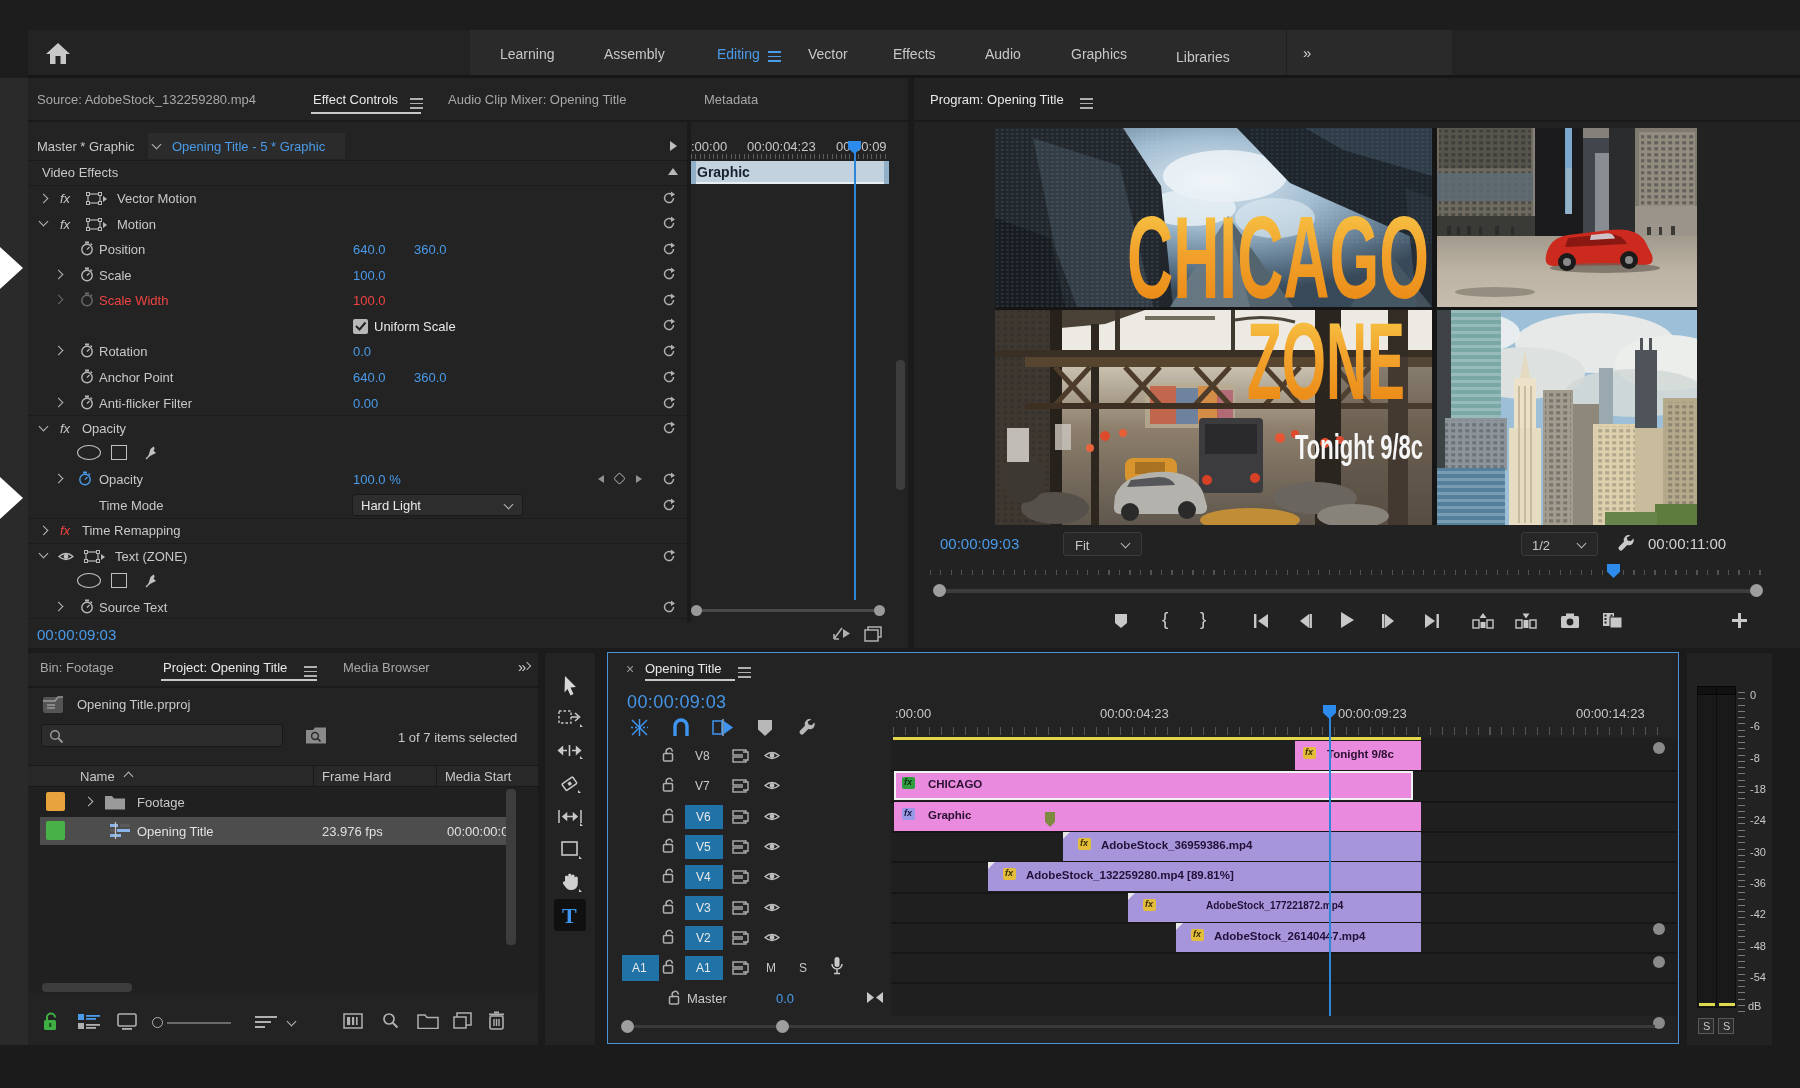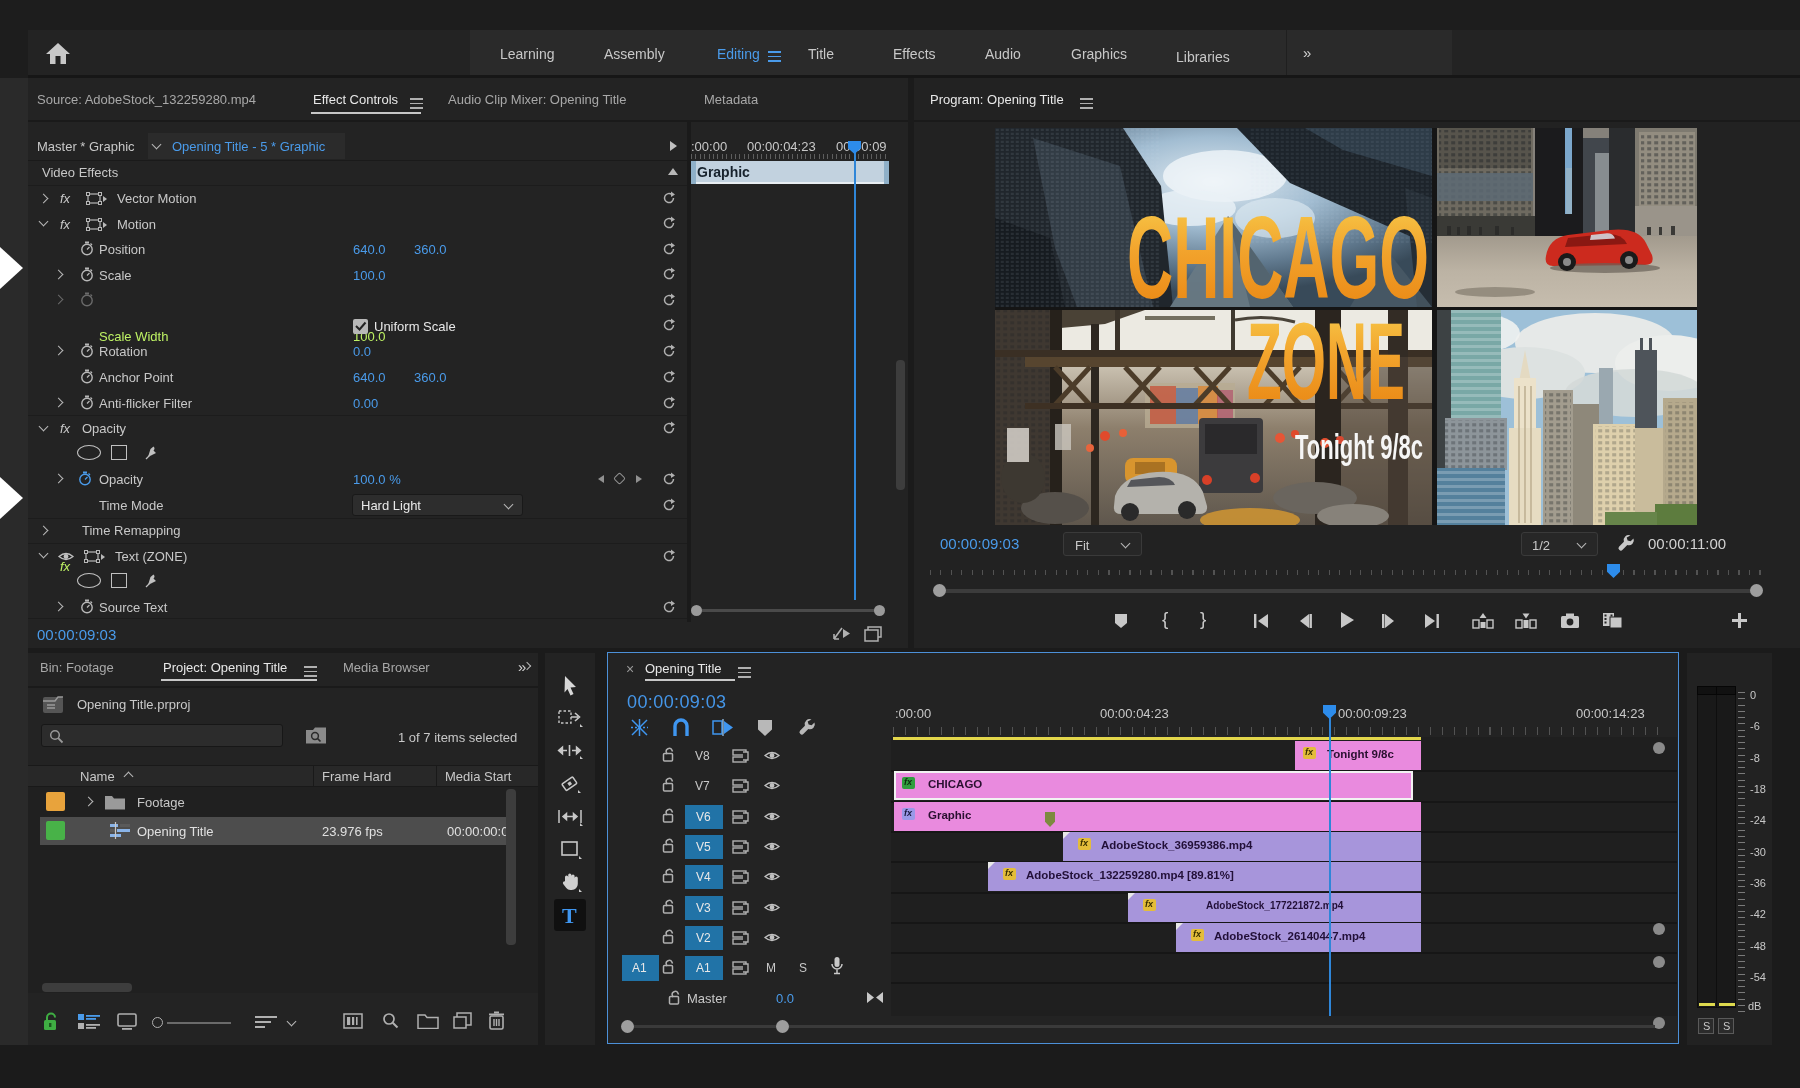--- a/index.html
+++ b/index.html
@@ -3,21 +3,21 @@
 <meta charset="utf-8">
 <style>
 * { margin:0; padding:0; box-sizing:border-box; }
 html,body { width:1800px; height:1088px; background:#1c1c1c; overflow:hidden; }
 body { font-family:"Liberation Sans", sans-serif; }
 #root { position:absolute; left:0; top:0; width:1800px; height:1088px; background:#1b1b1b; }
 .abs { position:absolute; }
 .txt { position:absolute; color:#c8c8c8; font-size:13px; white-space:nowrap; }
 .blue { color:#4a9bea; }
 .white { color:#e8e8e8; }
-.dim { color:#bef264;margin-top:36px; }
+.dim { color:#ef4444; }
 .chev-r { position:absolute; width:7px; height:7px; border-right:1.6px solid #b8b8b8; border-bottom:1.6px solid #b8b8b8; transform:rotate(-45deg); }
 .chev-d { position:absolute; width:7px; height:7px; border-right:1.6px solid #b8b8b8; border-bottom:1.6px solid #b8b8b8; transform:rotate(45deg); }
 .hamb { position:absolute; width:13px; }
 .hamb div { height:1.5px; background:#b0b0b0; margin:3px 0; }
 </style>
 </head>
 <body>
 <div id="root">
 
 <div class="abs" style="left:0;top:0;width:1800px;height:78px;background:#232323"></div>
@@ -32,21 +32,21 @@
 </svg>
 
 <div class="txt" style="left:500px;top:46px;font-size:14px">Learning</div>
 <div class="txt" style="left:604px;top:46px;font-size:14px">Assembly</div>
 <div class="txt blue" style="left:717px;top:46px;font-size:14px">Editing</div>
 <div class="hamb" style="left:768px;top:48px">
       <div style="background:#4a9bea"></div>
       <div style="background:#4a9bea"></div>
       <div style="background:#4a9bea"></div>
     </div>
-<div class="txt" style="left:808px;top:46px;font-size:14px">Title</div>
+<div class="txt" style="left:808px;top:46px;font-size:14px">Vector</div>
 <div class="txt" style="left:893px;top:46px;font-size:14px">Effects</div>
 <div class="txt" style="left:985px;top:46px;font-size:14px">Audio</div>
 <div class="txt" style="left:1071px;top:46px;font-size:14px">Graphics</div>
 <div class="txt" style="left:1176px;top:49px;font-size:14px">Libraries</div>
 <div class="txt" style="left:1303px;top:44px;font-size:15px;color:#d0d0d0">»</div>
 
 <div class="abs" style="left:0;top:78px;width:28px;height:967px;background:#2a2a2a"></div>
 <div class="abs" style="left:30px;top:88px;width:2px;height:30px;background:repeating-linear-gradient(180deg,#5a5a5a 0,#5a5a5a 2px,transparent 2px,transparent 5px)"></div>
 
 <div class="abs" style="left:28px;top:78px;width:880px;height:570px;background:#232323" id="ecpanel"></div>

